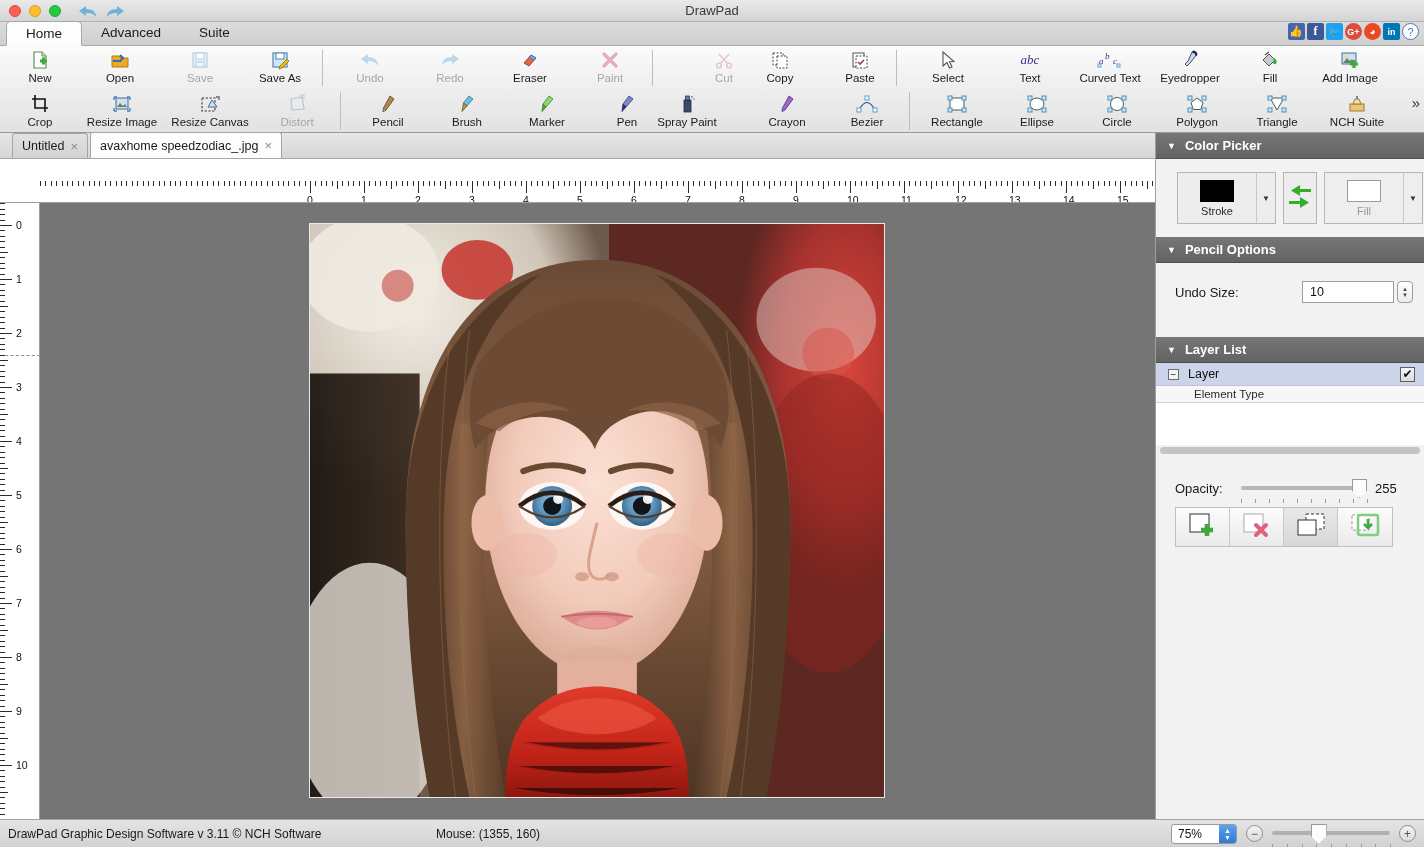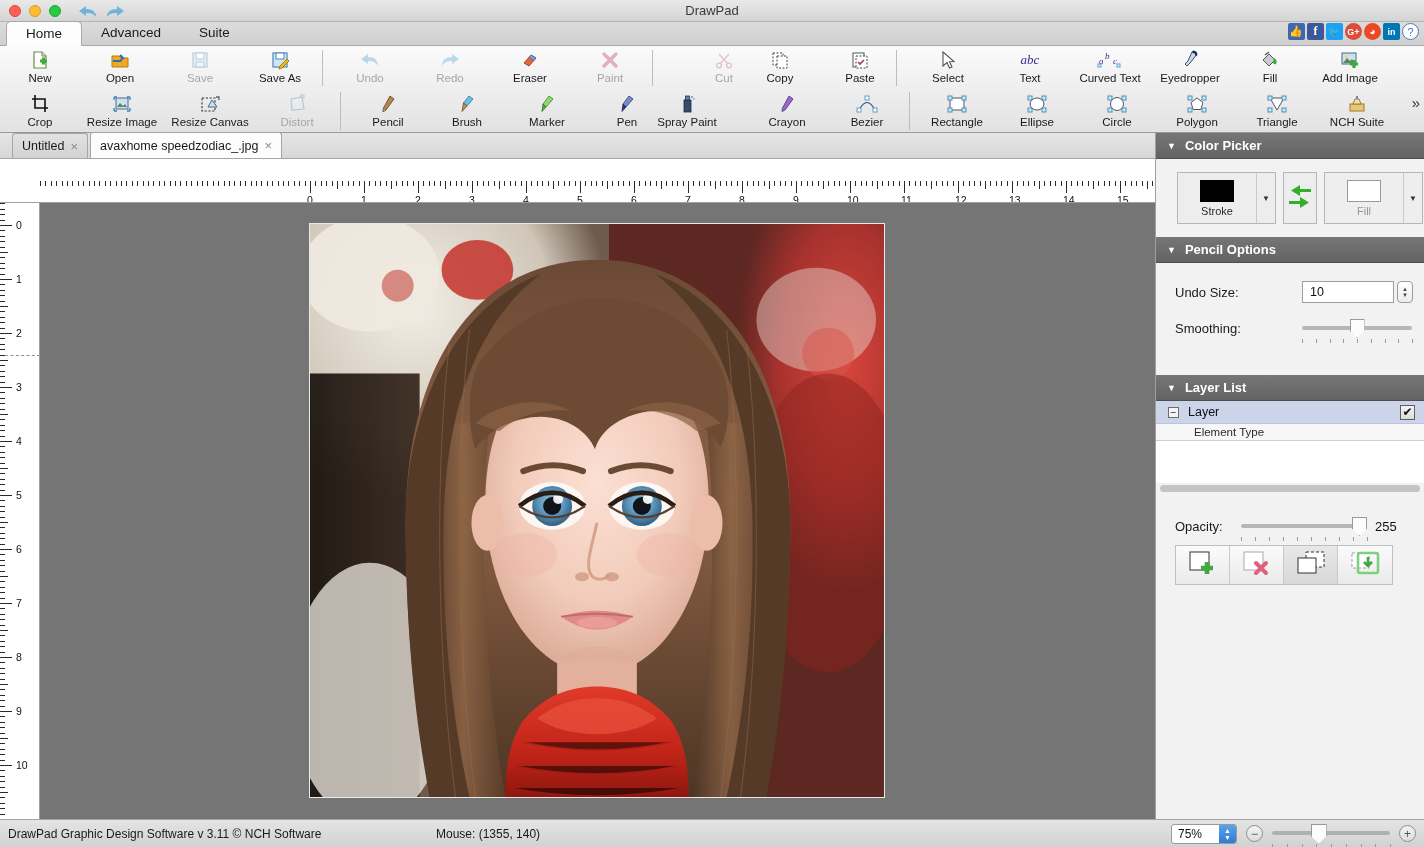--- a/index.html
+++ b/index.html
@@ -1203,38 +1203,20 @@
       <div class="opt-row">
         <div class="opt-lbl">Undo Size:</div>
         <div class="num-wrap">
           <div class="num-in">10</div>
           <div class="spin">
               <span>▲</span>
               <span>▼</span>
             </div>
         </div>
       </div>
-      <div class="opt-row" style="height:38px;">
-        <div class="opt-lbl">Smoothing:</div>
-        <div class="sl-wrap">
-          <div class="sl-track"></div>
-          <div class="sl-knob" id="smKnob" style="left: 47.5px;"></div>
-          <div class="sl-ticks" id="smTicks">
-              <i style="left: 0px;"></i>
-              <i style="left: 14px;"></i>
-              <i style="left: 28px;"></i>
-              <i style="left: 41px;"></i>
-              <i style="left: 55px;"></i>
-              <i style="left: 69px;"></i>
-              <i style="left: 83px;"></i>
-              <i style="left: 96px;"></i>
-              <i style="left: 110px;"></i>
-            </div>
-        </div>
-      </div>
     </div>
 
     <div class="phead">
       <span class="tri">▼</span>
       <span>Layer List</span>
     </div>
     <div class="pbody">
       <div class="lrow-sel">
         <span class="exp">−</span>
         <span class="nm">Layer</span>
@@ -1292,21 +1274,21 @@
                 <rect x="9" y="3" width="20" height="20" rx="2" fill="none" stroke="#7ed07e" stroke-width="2.6"></rect>
                 <path d="M19 7v7M15 12l4 4 4-4" stroke="#3fa93f" stroke-width="2.6" fill="none"></path>
               </svg></span>
         </div>
       </div>
     </div>
   </div>
 
   <div class="status">
     <span class="st-txt">DrawPad Graphic Design Software v 3.11 © NCH Software</span>
-    <span class="st-mouse">Mouse: (1355, 140)</span>
+    <span class="st-mouse">Mouse: (1355, 160)</span>
     <span class="zoomarea">
       <span class="zbox">
         <span class="zv">75%</span>
         <span class="zsp">
             <span>▲</span>
             <span>▼</span>
           </span>
       </span>
       <span class="zcirc">−</span>
       <span class="zsl">

